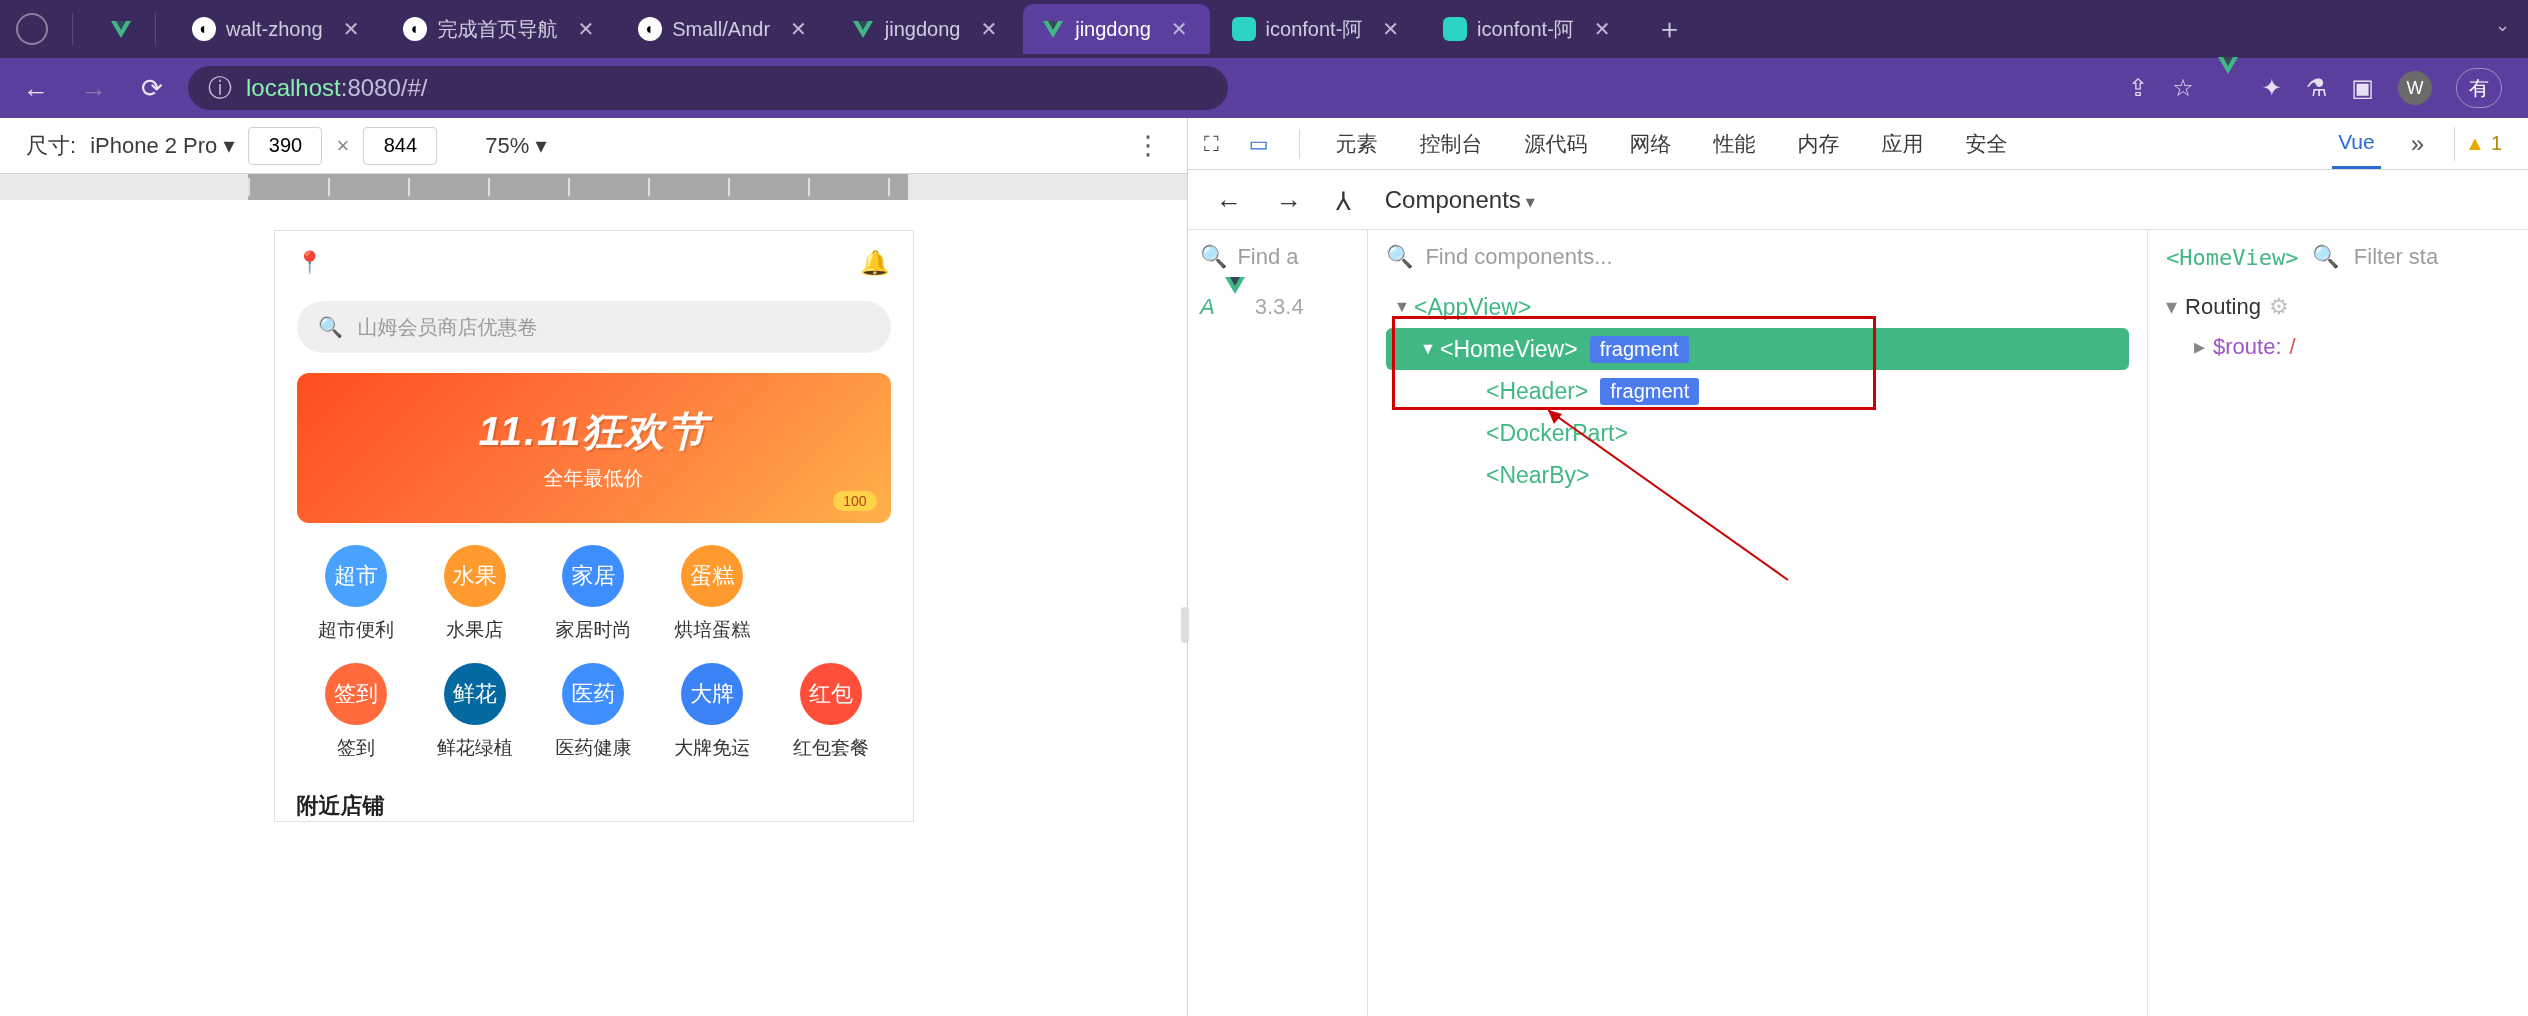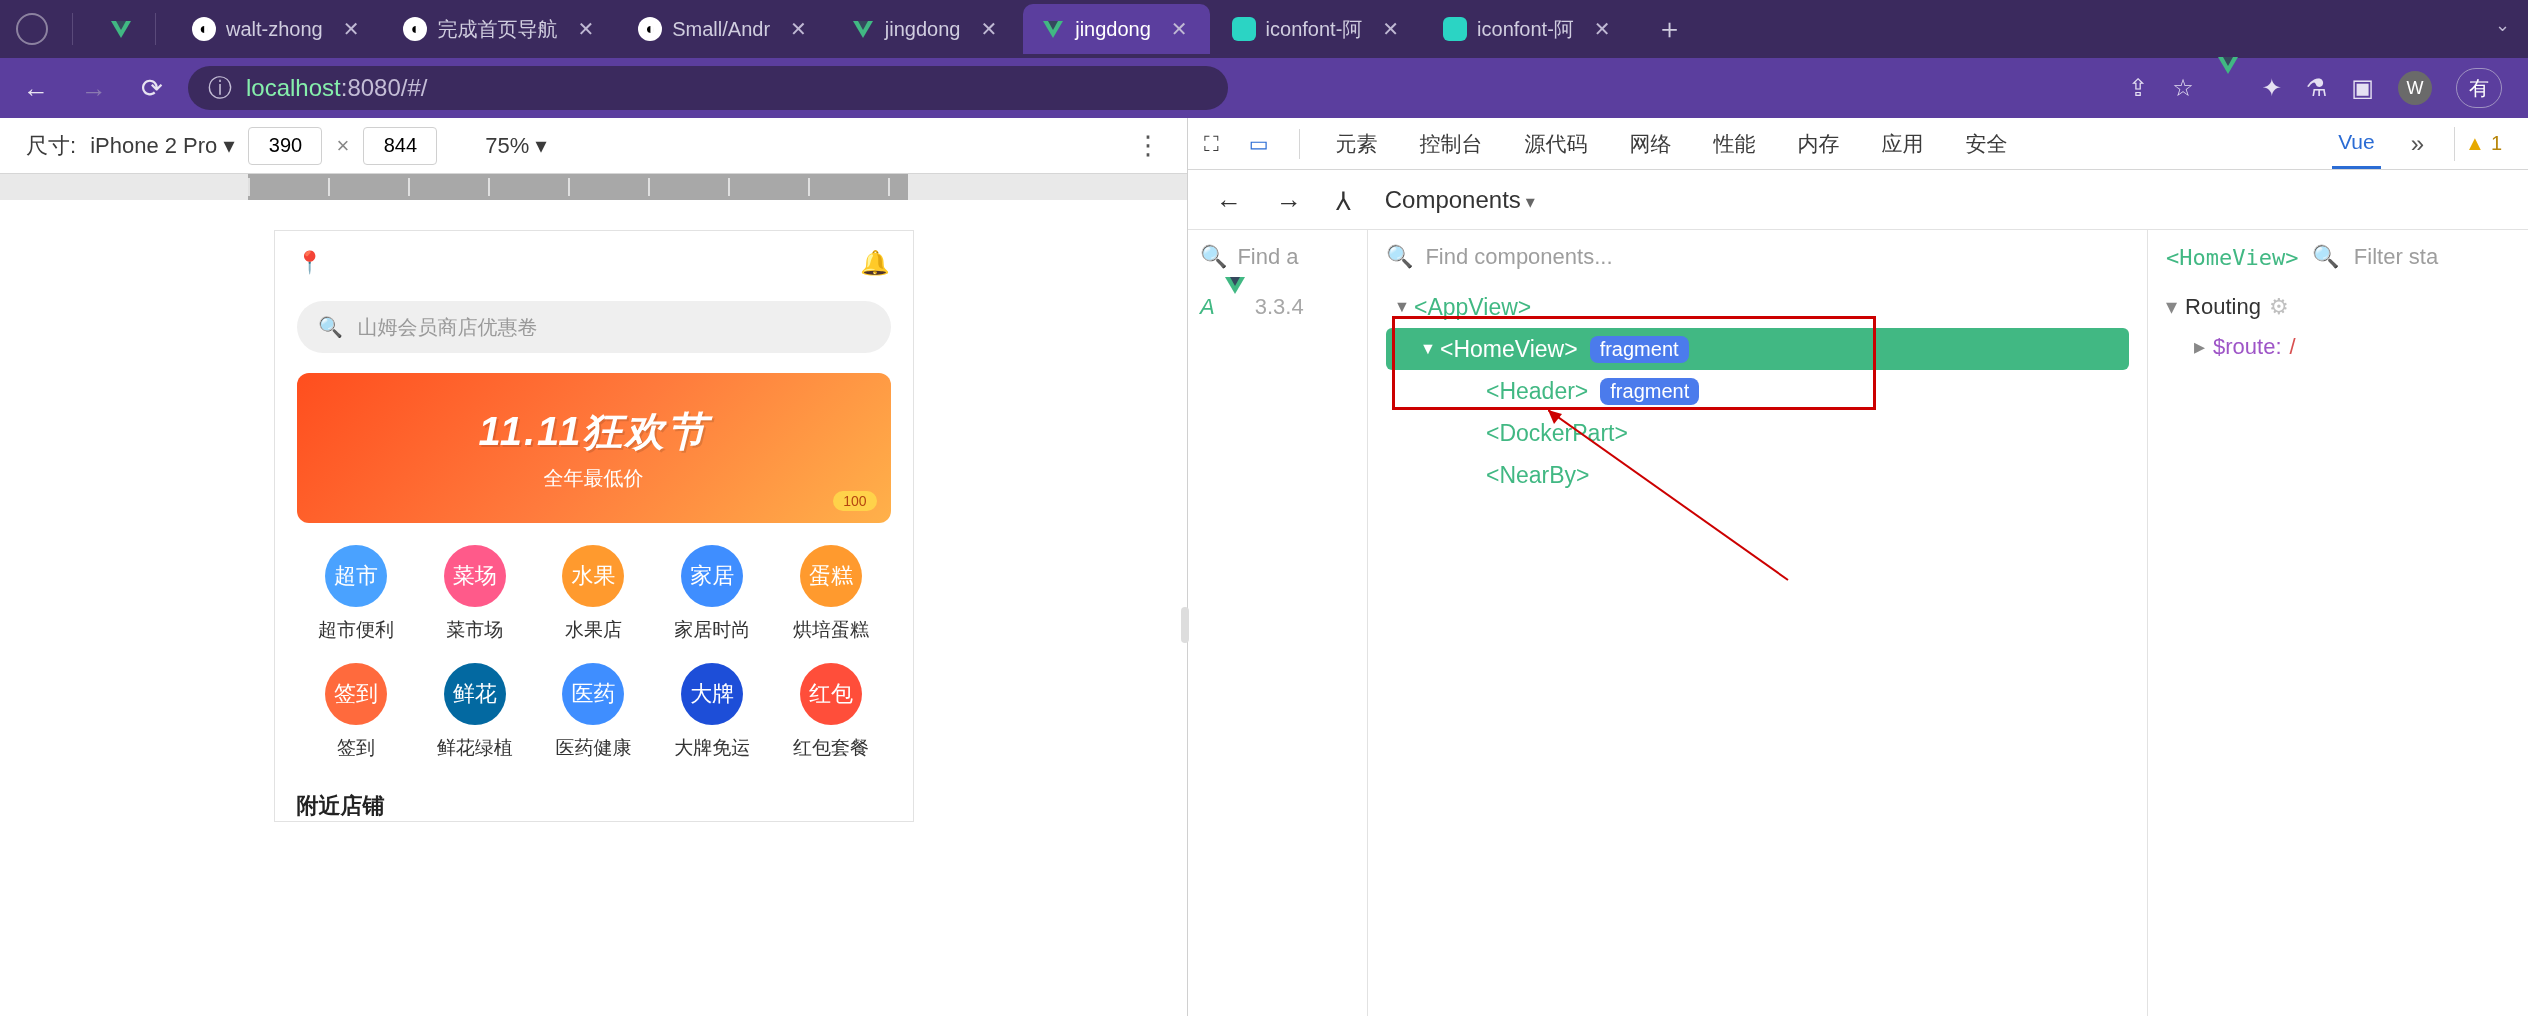--- a/index.html
+++ b/index.html
@@ -83,21 +83,21 @@
 .vdt-body { flex: 1; display: flex; position: relative; }
 .vdt-col1 { width: 180px; border-right: 1px solid #e2e2e2; padding: 14px 12px; }
 .vdt-col1 .srch { display: flex; align-items: center; gap: 10px; color: #9e9e9e; font-size: 22px; }
 .vdt-col1 .app { margin-top: 24px; display: flex; align-items: center; gap: 10px; font-size: 22px; }
 .vdt-col1 .app .v { color: #a7a7a7; }
 .vdt-col2 { flex: 1; border-right: 1px solid #e2e2e2; padding: 14px 18px; font-family: Menlo, Consolas, monospace; font-size: 23px; position: relative; }
 .vdt-col2 .srch2 { display: flex; align-items: center; gap: 12px; color: #9e9e9e; font-size: 22px; font-family: -apple-system, Arial; margin-bottom: 16px; }
 .tree-row { display: flex; align-items: center; height: 42px; border-radius: 6px; padding-left: 8px; }
 .tree-row .caret { width: 20px; color: #7a7a7a; font-size: 16px; }
 .tree-row .tag { color: #41b883; }
-.tree-row .frag { background: #4b7bec; color: #fff; border-radius: 8px; padding: 2px 10px; font-size: 20px; margin-left: 12px; font-family: -apple-system, Arial; }
+.tree-row .frag { background: #4b7bec; color: #fff; border-radius: 3px; padding: 2px 10px; font-size: 20px; margin-left: 12px; font-family: -apple-system, Arial; }
 .tree-row.sel { background: #41b883; }
 .tree-row.sel .caret { color: #fff; }
 .tree-row.sel .tag { color: #fff; }
 .redbox { position: absolute; border: 3px solid #cc0000; pointer-events: none; }
 .vdt-col3 { width: 380px; padding: 14px 18px; font-size: 22px; }
 .vdt-col3 .hdr { display: flex; align-items: center; gap: 14px; color: #333; }
 .vdt-col3 .hdr .hv { color: #41b883; font-family: Menlo, Consolas, monospace; }
 .vdt-col3 .sect { margin-top: 24px; display: flex; align-items: center; gap: 8px; color: #333; }
 .vdt-col3 .sect .gear { color: #c0c0c0; }
 .vdt-col3 .route { margin-top: 14px; margin-left: 28px; font-family: Menlo, Consolas, monospace; font-size: 22px; display: flex; gap: 8px; }
@@ -228,24 +228,20 @@
           <div class="big">11.11狂欢节</div>
           <div class="sub">全年最低价</div>
           <div class="badge">100</div>
         </div>
         <div class="ph-grid" id="grid1">
             <div class="ph-cat">
               <div class="ph-chip" style="background:#4aa2ff">超市</div>
               <span>超市便利</span>
             </div>
             <div class="ph-cat">
-              <div class="ph-chip" style="background:#ff5a8a">菜场</div>
-              <span>菜市场</span>
-            </div>
-            <div class="ph-cat">
               <div class="ph-chip" style="background:#ff9a2e">水果</div>
               <span>水果店</span>
             </div>
             <div class="ph-cat">
               <div class="ph-chip" style="background:#3f8eff">家居</div>
               <span>家居时尚</span>
             </div>
             <div class="ph-cat">
               <div class="ph-chip" style="background:#ff9a2e">蛋糕</div>
               <span>烘培蛋糕</span>
@@ -258,21 +254,21 @@
             </div>
             <div class="ph-cat">
               <div class="ph-chip" style="background:#0369a1">鲜花</div>
               <span>鲜花绿植</span>
             </div>
             <div class="ph-cat">
               <div class="ph-chip" style="background:#3f8eff">医药</div>
               <span>医药健康</span>
             </div>
             <div class="ph-cat">
-              <div class="ph-chip" style="background:#1d4ed8">大牌</div>
+              <div class="ph-chip" style="background:#3b82f6">大牌</div>
               <span>大牌免运</span>
             </div>
             <div class="ph-cat">
               <div class="ph-chip" style="background:#ff4e3a">红包</div>
               <span>红包套餐</span>
             </div>
           </div>
         <div class="ph-near">附近店铺</div>
       </div>
     </div>

